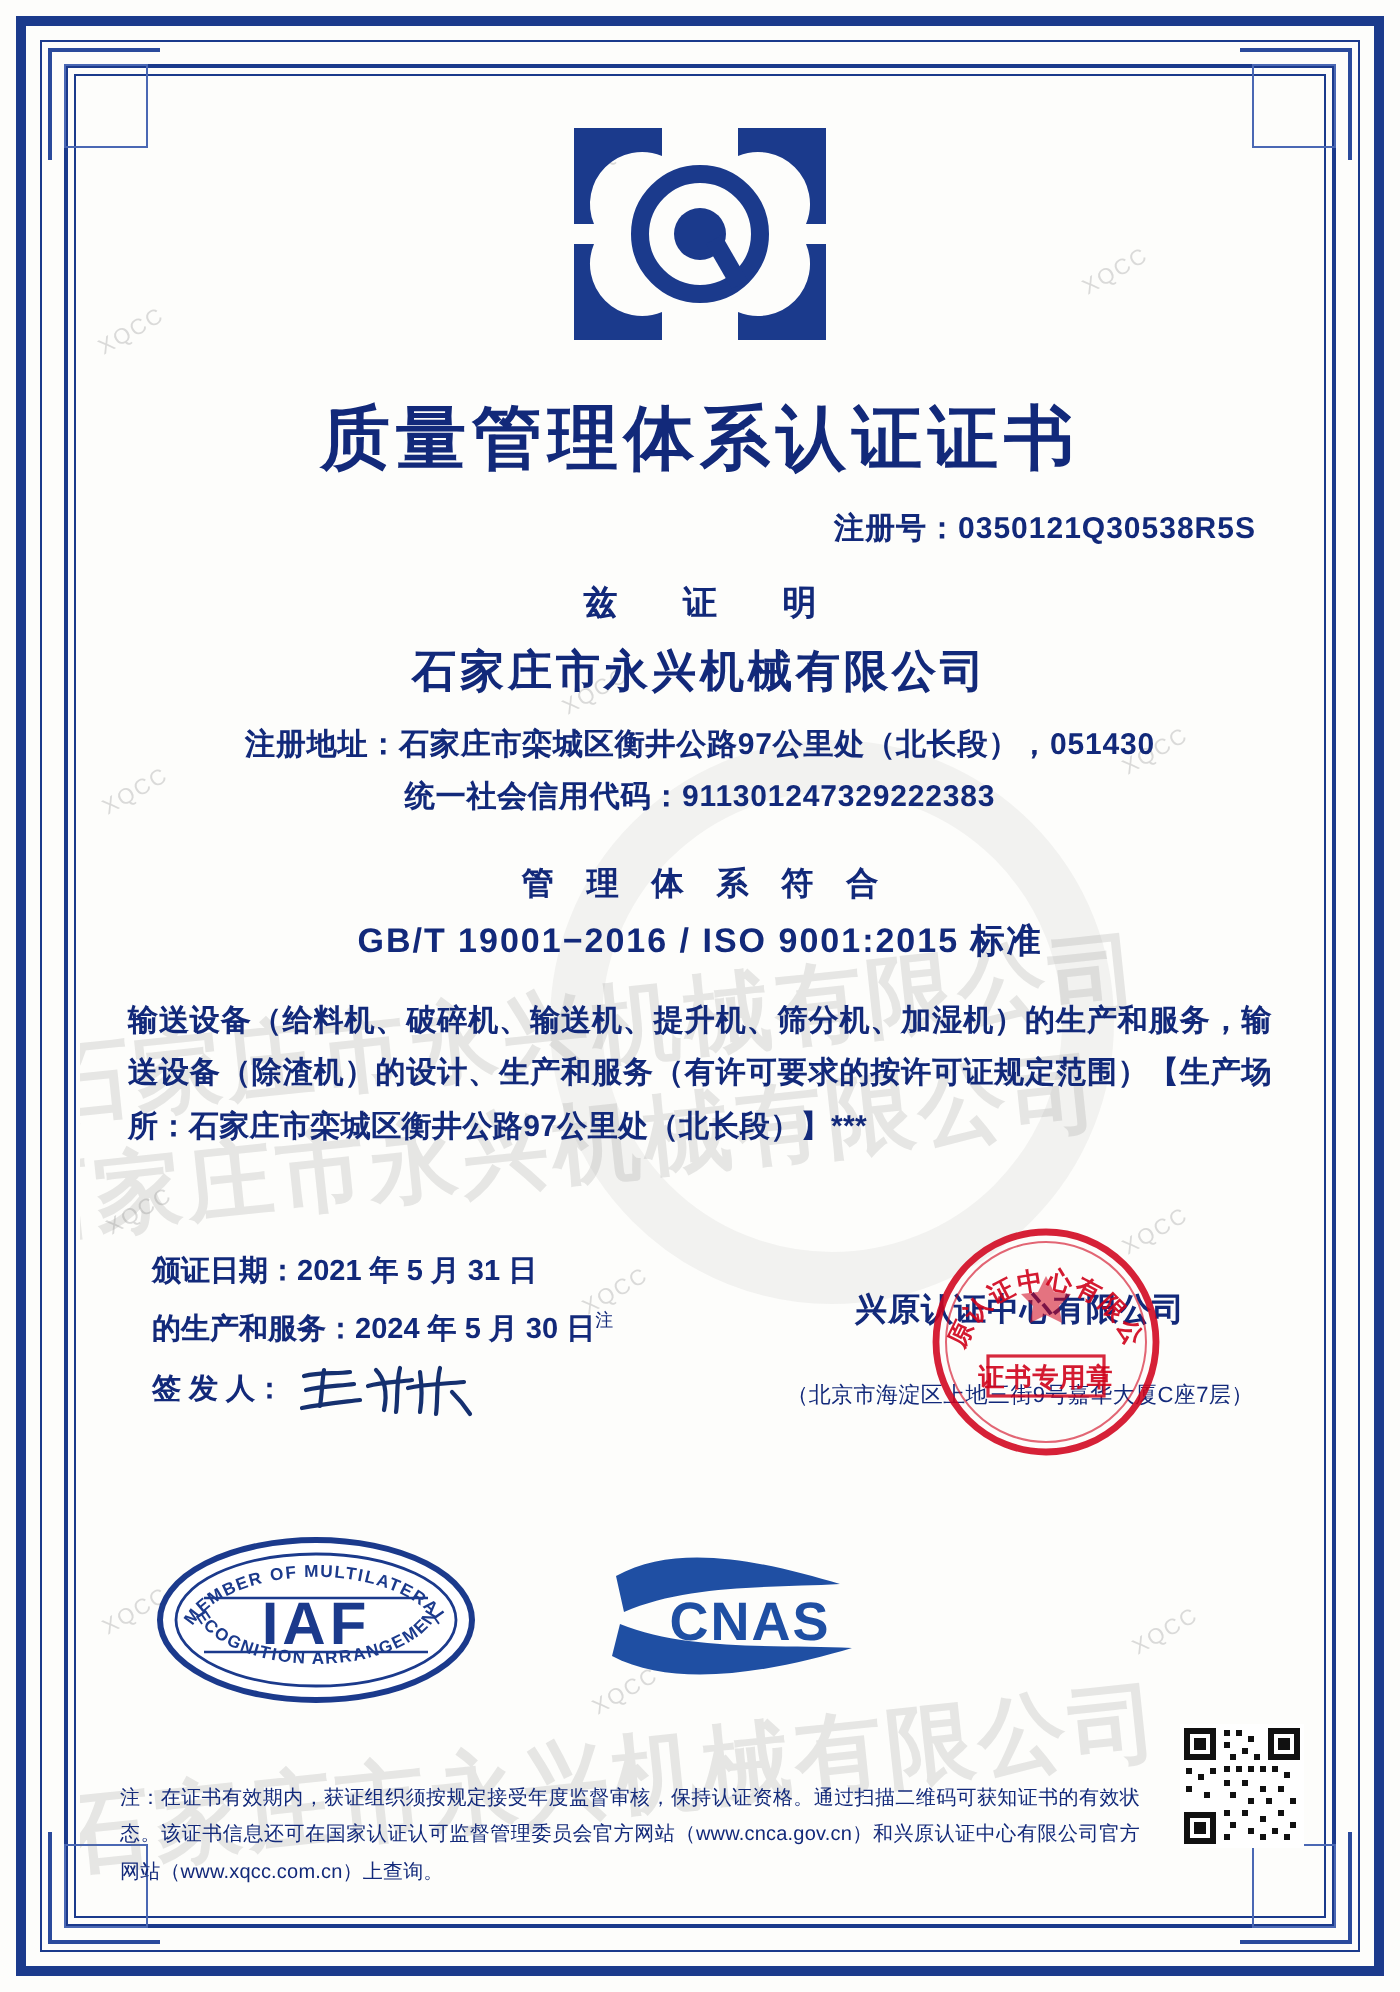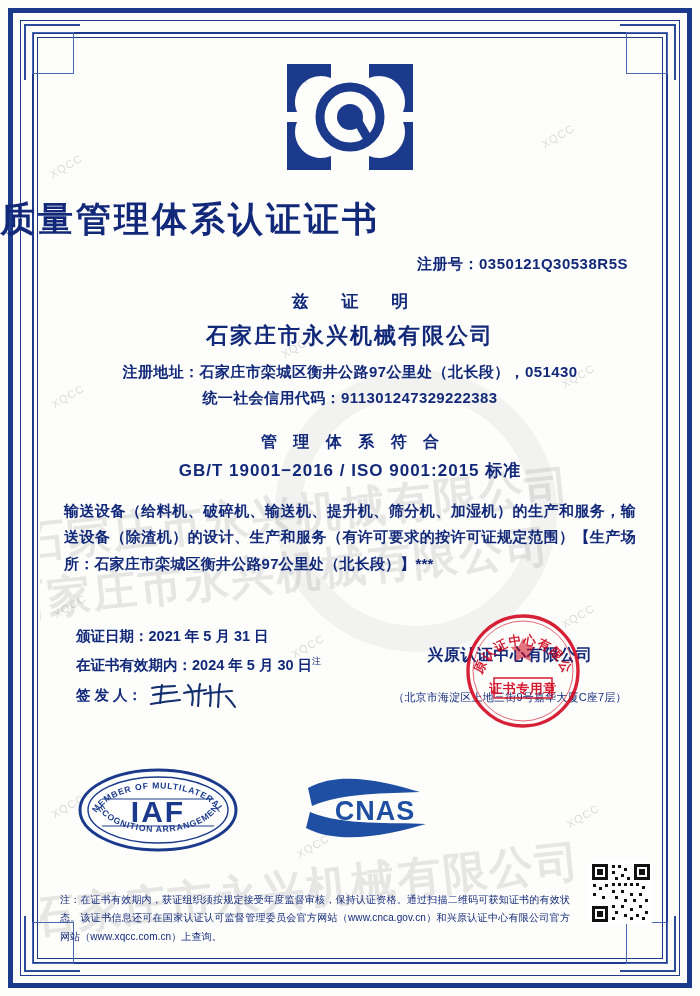--- a/index.html
+++ b/index.html
@@ -104,20 +104,21 @@
     align-items: center;
     justify-content: center;
   }
   .logo svg { display: block; }
 
   
   .title {
     position: absolute;
     left: 0; right: 0;
     top: 196px;
+    text-align: center;
     font-size: 35px;
     font-weight: 700;
     letter-spacing: 3px;
     color: #12297a;
   }
 
   
   .reg-no {
     position: absolute;
     right: 72px;
@@ -349,21 +350,21 @@
     <div class="line-conform">管 理 体 系 符 合</div>
     <div class="standard">GB/T 19001−2016 / ISO 9001:2015 标准</div>
     <div class="scope">输送设备（给料机、破碎机、输送机、提升机、筛分机、加湿机）的生产和服务，输送设备（除渣机）的设计、生产和服务（有许可要求的按许可证规定范围）【生产场所：石家庄市栾城区衡井公路97公里处（北长段）】***</div>
   </div>
 
   <div class="dates">
     <div>
       <span>颁证日期：</span><span>2021 年 5 月 31 日</span>
     </div>
     <div>
-      <span>在证书有效期内：</span><span>2024 年 5 月 30 日</span><span class="sup">注</span>
+      <span>的生产和服务：</span><span>2024 年 5 月 30 日</span><span class="sup">注</span>
     </div>
     <div class="sig-row">
       <span>签 发 人：</span>
       <span class="sig-img">
         <svg width="90" height="30" viewBox="0 0 90 30">
           <g fill="none" stroke="#15306f" stroke-width="2.1" stroke-linecap="round">
             <path d="M4 8 C12 6, 20 7, 27 6"></path>
             <path d="M14 5 C13 11, 13 17, 12 23"></path>
             <path d="M5 15 C13 13, 22 13, 29 12"></path>
             <path d="M3 24 C13 22, 24 21, 32 20"></path>

